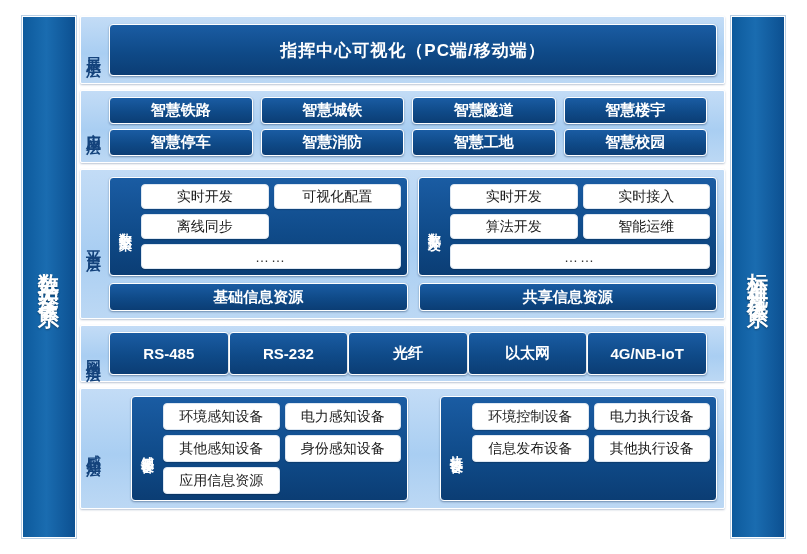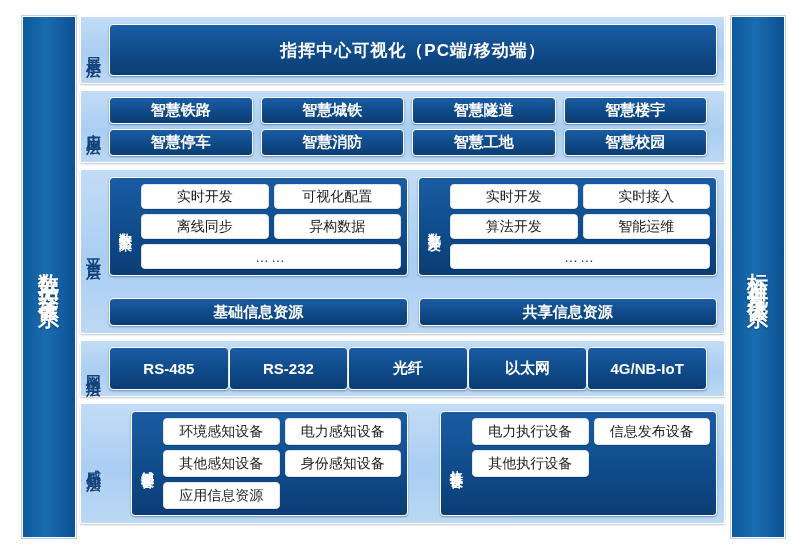--- a/index.html
+++ b/index.html
@@ -112,21 +112,21 @@
     letter-spacing:2px;line-height:1;
   }
   .module-grid{
     flex:1;display:grid;
     grid-template-columns:1fr 1fr;
     grid-auto-rows:25px;gap:5px;
   }
   .module-grid .chip-white{font-size:14px;}
   .module-grid .span2{grid-column:1 / span 2;}
   .ellipsis{letter-spacing:2px;color:#333;}
-  .resource-row{display:flex;gap:11px;width:100%;margin-top:22px;}
+  .resource-row{display:flex;gap:11px;width:100%;margin-top:7px;}
   .resource-row .chip{flex:1;height:28px;font-size:15px;}
 
   
   .net-row{display:flex;width:100%;}
   .net-row .chip{flex:1;height:43px;font-size:15px;}
 
   
   .sense-band .band-body{gap:10px;padding:7px 7px 7px 2px;}
   .sense-module{
     flex:1;display:flex;
@@ -182,21 +182,20 @@
       <div class="band-body">
 
         <div class="platform-top">
 
           <div class="module">
             <div class="module-title">数据汇聚</div>
             <div class="module-grid">
               <div class="chip-white">实时开发</div>
               <div class="chip-white">可视化配置</div>
               <div class="chip-white">离线同步</div>
-              <div class="chip-white">异构数据</div>
               <div class="chip-white span2 ellipsis">……</div>
             </div>
           </div>
 
           <div class="module">
             <div class="module-title">数据开发</div>
             <div class="module-grid">
               <div class="chip-white">实时开发</div>
               <div class="chip-white">实时接入</div>
               <div class="chip-white">算法开发</div>
@@ -239,20 +238,21 @@
             <div class="chip-white">电力感知设备</div>
             <div class="chip-white">其他感知设备</div>
             <div class="chip-white">身份感知设备</div>
             <div class="chip-white">应用信息资源</div>
           </div>
         </div>
 
         <div class="sense-module">
           <div class="module-title">执行设备</div>
           <div class="module-grid">
+            <div class="chip-white">环境控制设备</div>
             <div class="chip-white">电力执行设备</div>
             <div class="chip-white">信息发布设备</div>
             <div class="chip-white">其他执行设备</div>
           </div>
         </div>
 
       </div>
     </div>
 
   </div>

